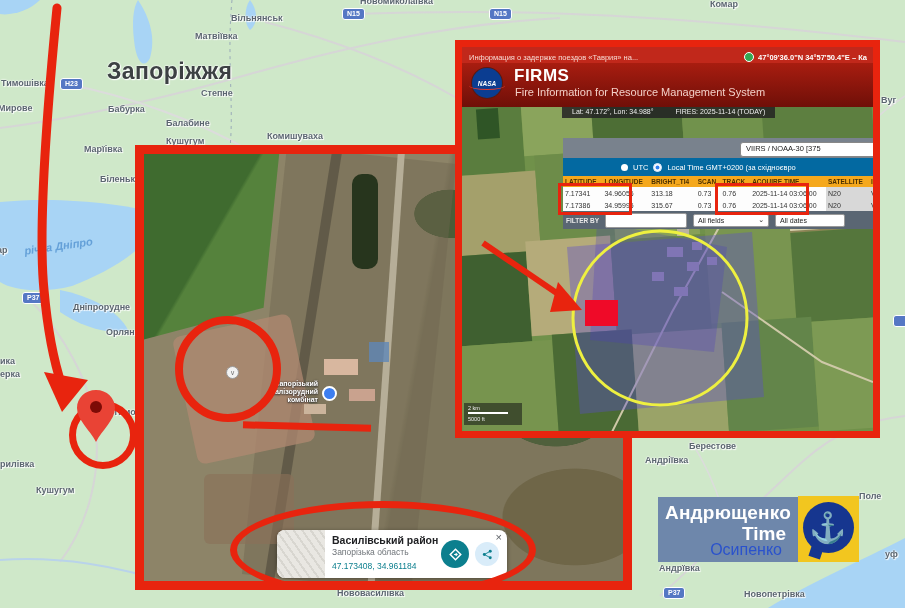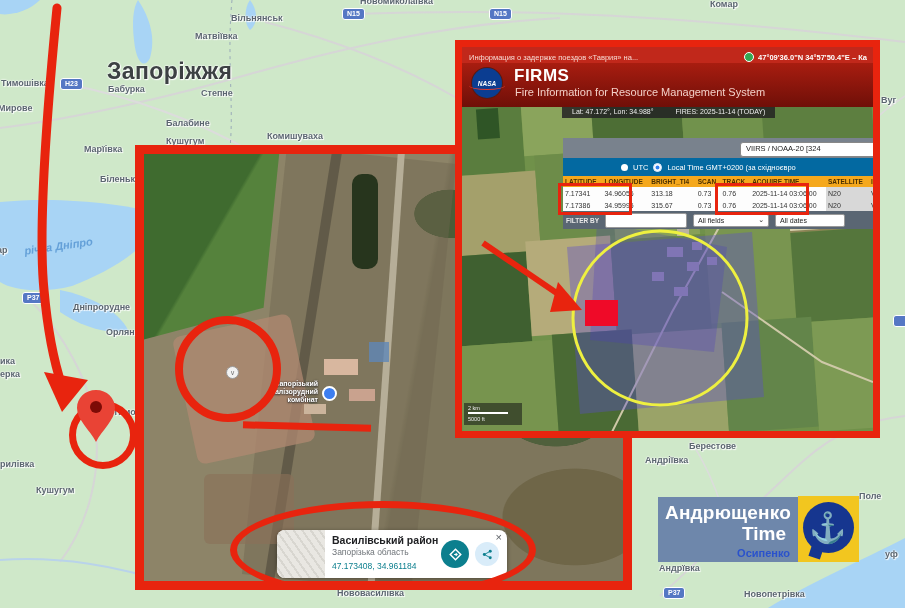--- a/index.html
+++ b/index.html
@@ -83,21 +83,21 @@
     display:flex;align-items:center;justify-content:space-between;padding:0 4px;}
   .scalebox{position:absolute;left:2px;top:356px;width:58px;height:22px;background:rgba(20,20,20,.55);color:#eee;
     font-size:5.5px;z-index:8;padding:2px 4px;box-sizing:border-box;}
   .scalebox .bar{height:2px;background:#fff;width:40px;margin:1px 0 2px 0;}
 
   
   #logo{position:absolute;left:658px;top:497px;display:flex;z-index:30;}
   .logo-blue{width:140px;height:65px;background:#6e87ab;position:relative;color:#fff;font-weight:700;}
   .logo-l1{position:absolute;left:7px;top:5px;font-size:19px;letter-spacing:.2px;}
   .logo-l2{position:absolute;right:12px;top:26px;font-size:19px;}
-  .logo-by{position:absolute;right:8px;bottom:3px;font-size:11px;color:#2a52cc;font-weight:700;}
+  .logo-by{position:absolute;right:16px;bottom:3px;font-size:16px;color:#2a52cc;font-weight:400;}
   .logo-yellow{width:61px;height:66px;background:#f2c61f;position:relative;margin-top:-1px;}
   .logo-circ{position:absolute;left:5px;top:6px;width:51px;height:51px;border-radius:50%;background:#16368f;
     display:flex;align-items:center;justify-content:center;color:#f2c61f;font-size:30px;}
   .logo-tail{position:absolute;left:12px;top:50px;width:12px;height:12px;background:#16368f;transform:rotate(18deg);}
 </style>
 </head>
 <body>
 
 <div id="stage">
 
@@ -119,21 +119,21 @@
     <path d="M232,0 C226,60 236,120 228,162" fill="none" stroke="#9aabb8" stroke-width="1" stroke-dasharray="3,4"></path>
     <path d="M772,42 C742,122 702,204 692,284 C688,330 690,380 700,430" fill="none" stroke="#9aabb8" stroke-width="1" stroke-dasharray="3,4"></path>
     <path d="M0,560 C60,556 120,566 170,584" fill="none" stroke="#b9d3ea" stroke-width="2"></path>
   </svg>
 
   <span class="map-label" style="left:360px;top:-4px;">Новомиколаївка</span>
   <span class="map-label" style="left:710px;top:-1px;">Комар</span>
   <span class="map-label" style="left:231px;top:13px;">Вільнянськ</span>
   <span class="map-label" style="left:195px;top:31px;">Матвіївка</span>
   <span class="map-label city" style="left:107px;top:58px;">Запоріжжя</span>
-  <span class="map-label" style="left:108px;top:84px;">Бабурка</span>
+  <span class="map-label" style="left:108px;top:104px;">Бабурка</span>
   <span class="map-label" style="left:201px;top:88px;">Степне</span>
   <span class="map-label" style="left:1px;top:78px;">Тимошівка</span>
   <span class="map-label" style="left:-2px;top:103px;">Мирове</span>
   <span class="map-label" style="left:166px;top:118px;">Балабине</span>
   <span class="map-label" style="left:166px;top:136px;">Кушугум</span>
   <span class="map-label" style="left:267px;top:131px;">Комишуваха</span>
   <span class="map-label" style="left:84px;top:144px;">Марїівка</span>
   <span class="map-label" style="left:100px;top:174px;">Біленьке</span>
   <span class="map-label water-label" style="left:24px;top:240px;">річка Дніпро</span>
   <span class="map-label" style="left:73px;top:302px;">Дніпрорудне</span>
@@ -300,21 +300,21 @@
       <div class="firms-title">FIRMS</div>
       <div class="firms-sub">Fire Information for Resource Management System</div>
     </div>
 
     <div class="statusbar">
       <span>Lat: 47.172°, Lon: 34.988°</span>
       <span>FIRES: 2025-11-14 (TODAY)</span>
     </div>
 
     <div class="panel-top"></div>
-    <div class="layer-select">VIIRS / NOAA-20 [324</div>
+    <div class="layer-select">VIIRS / NOAA-30 [375</div>
 
     <div class="radio-bar">
       <span class="radio"></span>
       <span>UTC</span>
       <span class="radio sel"></span>
       <span>Local Time GMT+0200 (за східноєвро</span>
     </div>
 
     <table class="fires-table">
       <tbody>

